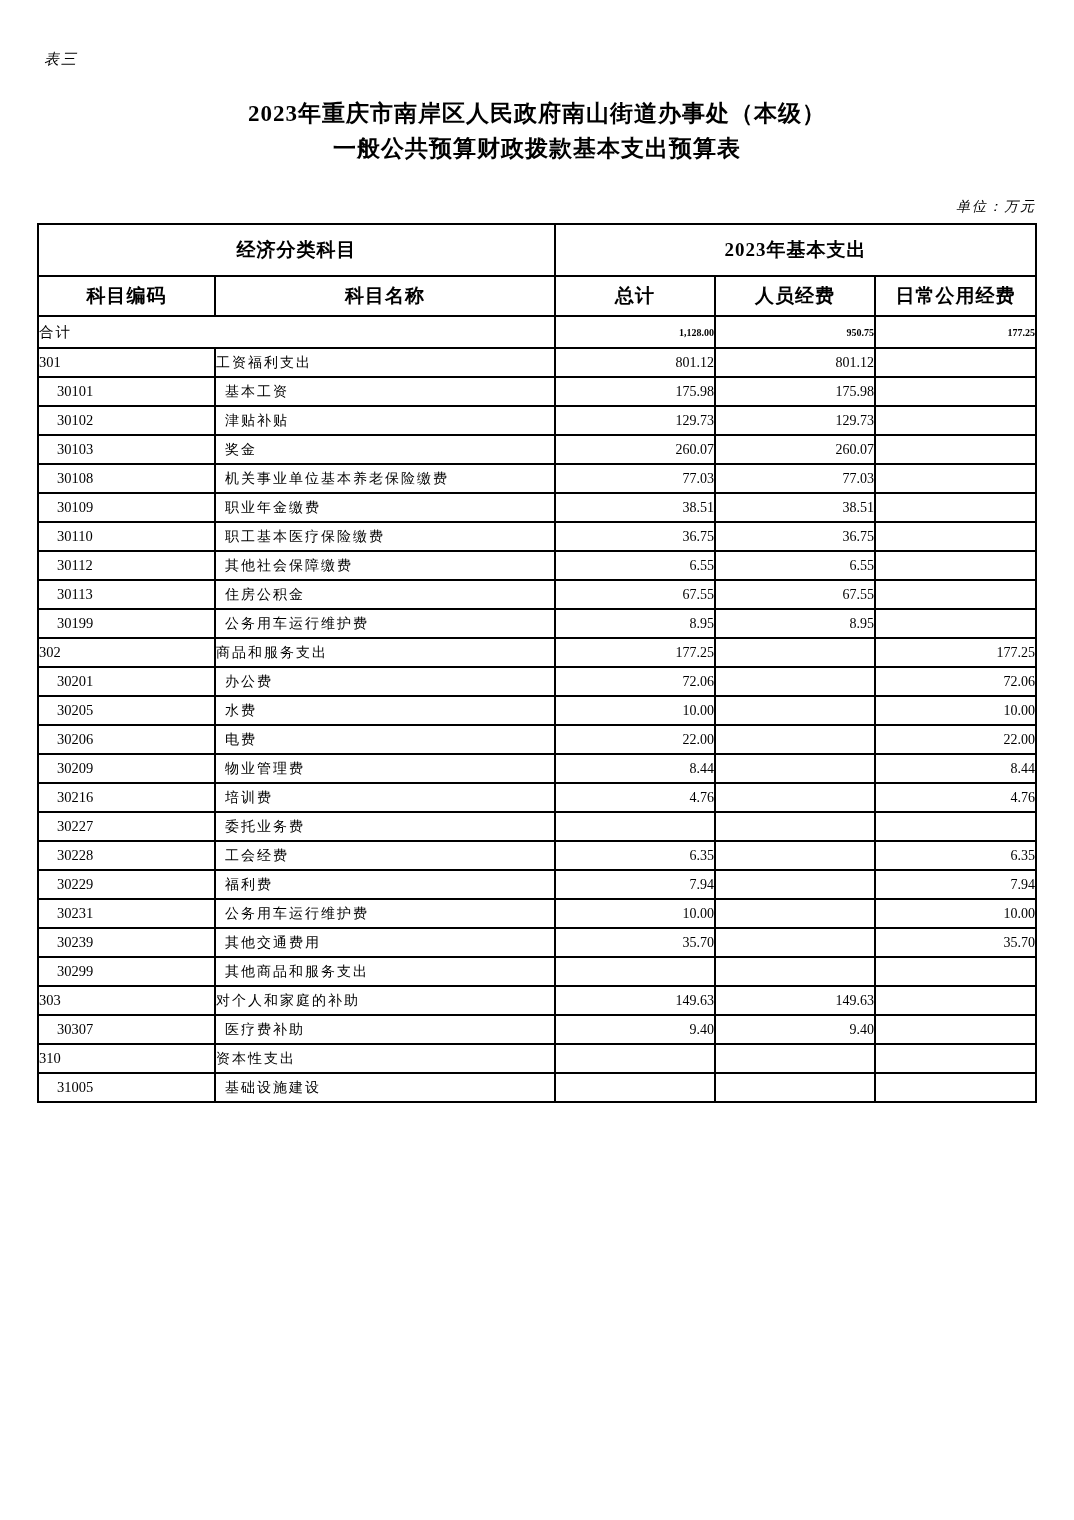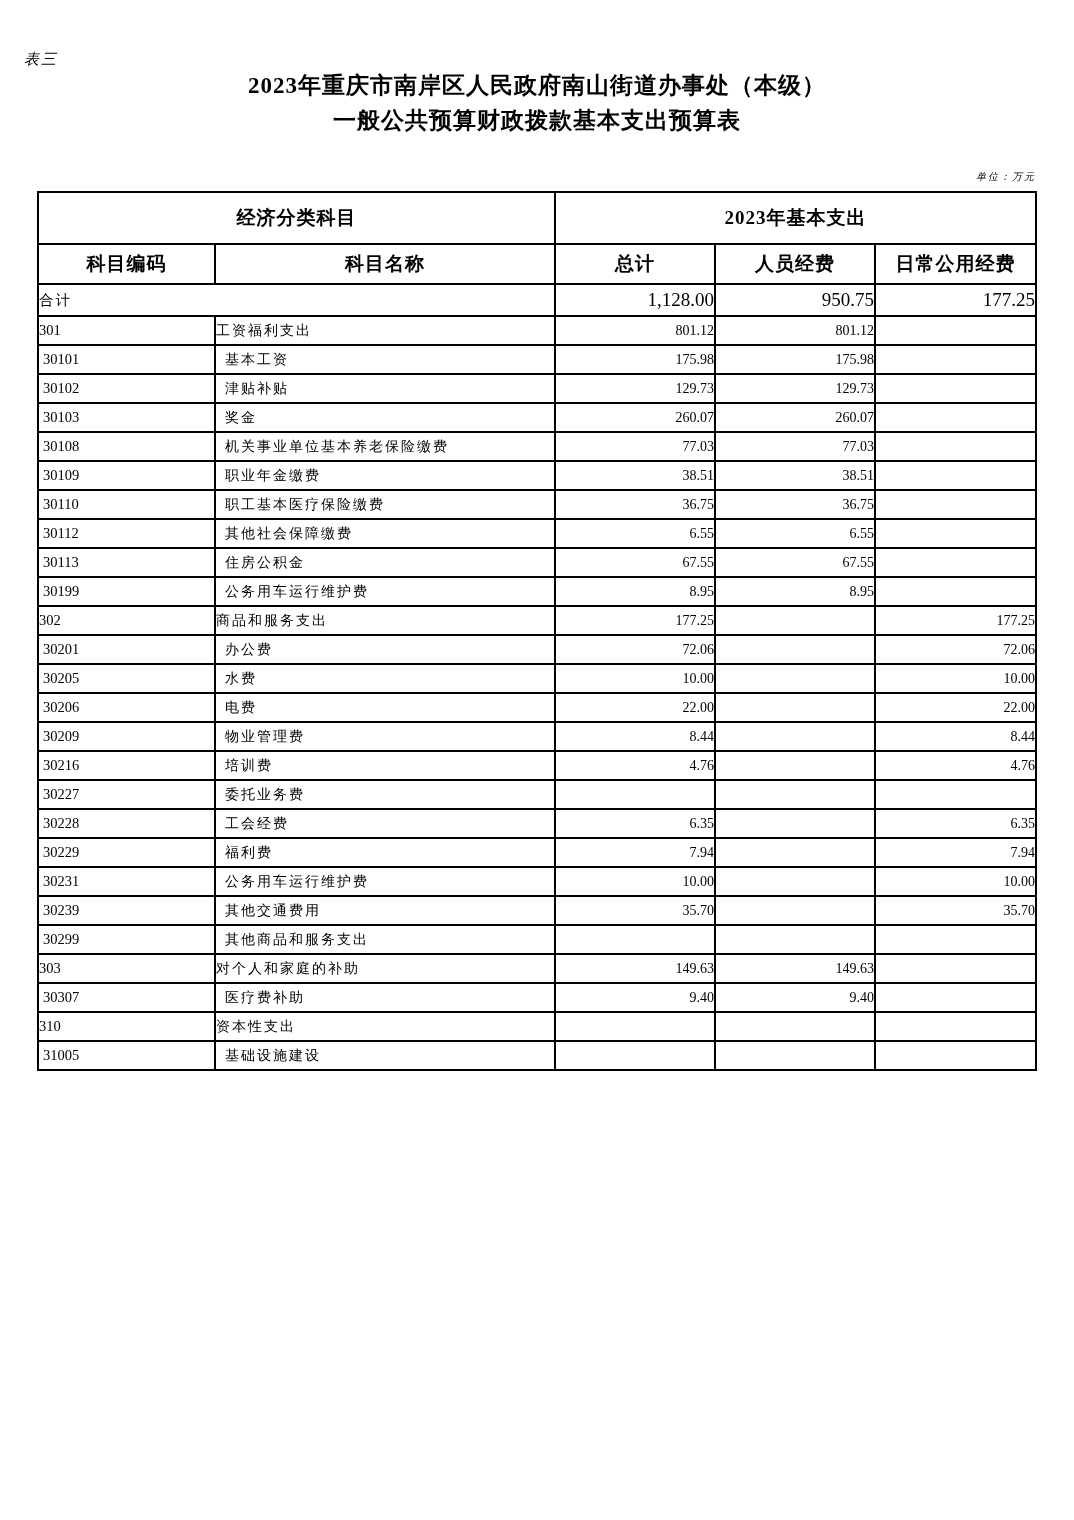--- a/index.html
+++ b/index.html
@@ -14,39 +14,39 @@
     font-family: "Liberation Serif", "DejaVu Serif", serif;
     color: #000;
   }
   .sheet {
     position: absolute;
     inset: 0;
     overflow: hidden;
   }
   .corner-label {
     position: absolute;
-    left: 24px;
+    left: 44px;
     top: 50px;
     font-size: 15px;
     font-style: italic;
     letter-spacing: 2px;
   }
   .title-block {
-    padding-top: 68px;
+    padding-top: 96px;
     text-align: center;
     font-weight: bold;
     font-size: 23px;
     line-height: 35px;
     letter-spacing: 1px;
   }
   .unit-note {
     width: 998px;
     margin: 32px auto 7px auto;
     text-align: right;
-    font-size: 10px;
+    font-size: 14px;
     font-style: italic;
     letter-spacing: 2px;
   }
   table.budget {
     width: 998px;
     margin: 0 auto;
     border-collapse: collapse;
     table-layout: fixed;
   }
   table.budget th,
@@ -70,41 +70,41 @@
     text-align: center;
     letter-spacing: 1px;
   }
   tr.total-row { height: 32px; }
   tr.total-row .c-total-label {
     text-align: left;
     font-size: 14.5px;
     letter-spacing: 2px;
   }
   tr.total-row .c-num {
-    font-weight: normal;
-    font-size: 19px;
+    font-weight: bold;
+    font-size: 10px;
   }
   tbody tr.data { height: 29px; }
   .c-code {
     text-align: left;
     font-size: 14.5px;
     padding-left: 3px;
   }
   .c-name {
     text-align: left;
     font-size: 14px;
     letter-spacing: 2px;
     padding-left: 4px;
   }
   .c-num {
     text-align: right;
     font-size: 14px;
     padding-right: 3px;
   }
-  tr.child .c-code { padding-left: 4px; }
+  tr.child .c-code { padding-left: 18px; }
   tr.child .c-name { padding-left: 9px; }
 </style>
 </head>
 <body>
 
 <div class="sheet">
 
   <div class="corner-label">表三</div>
 
   <div class="title-block">

